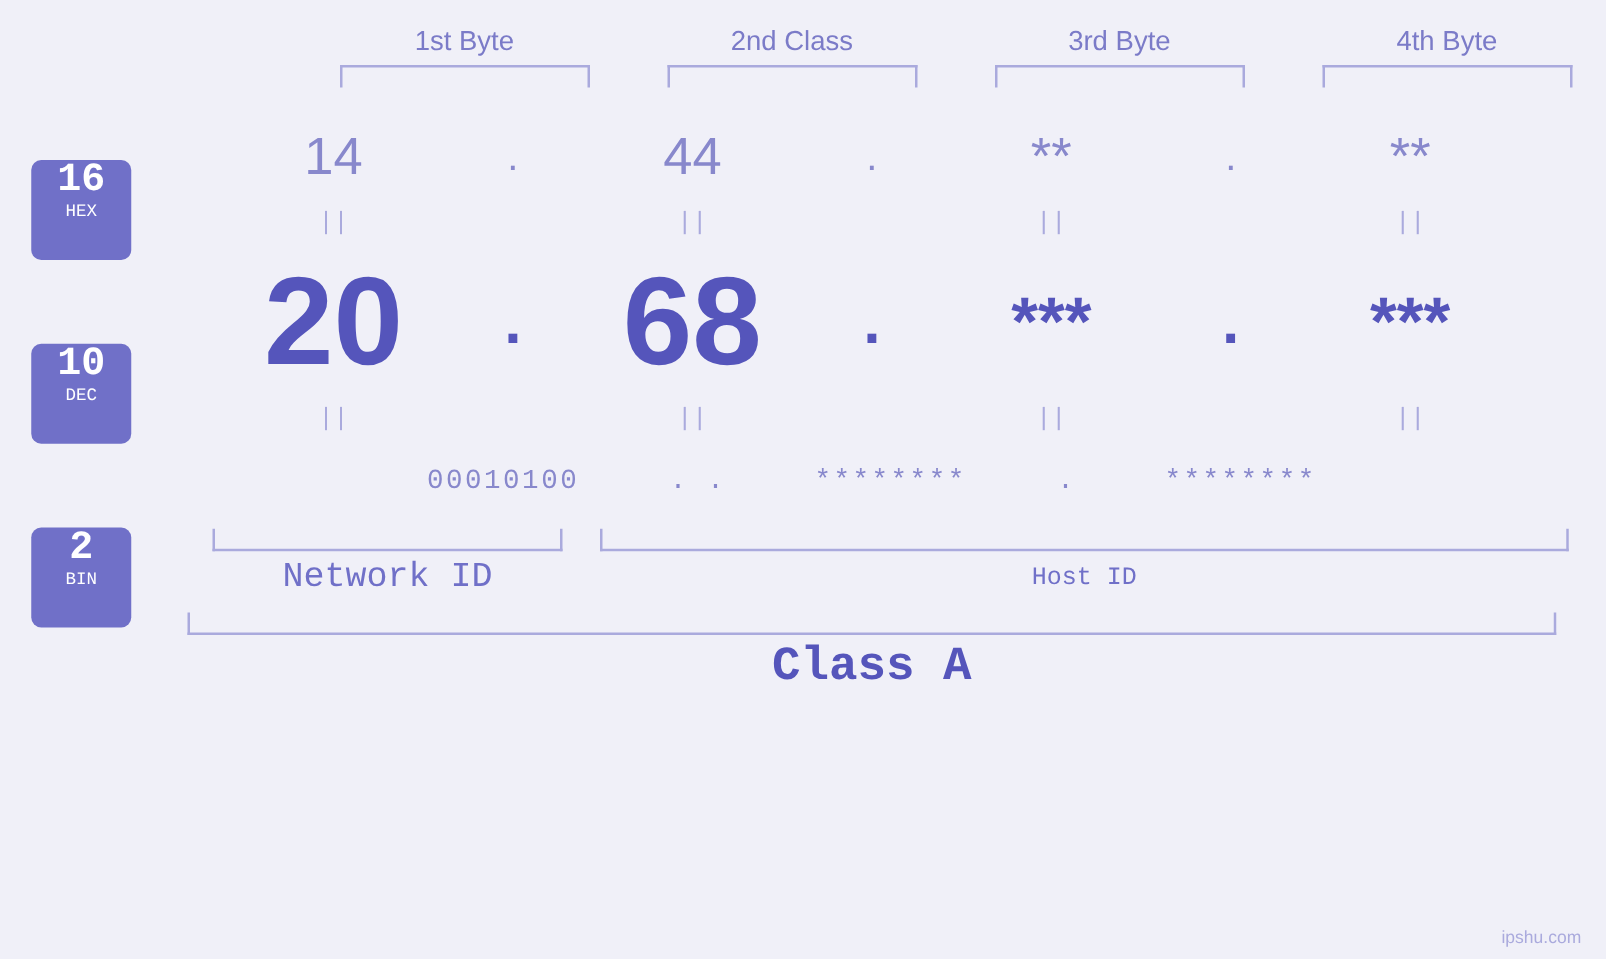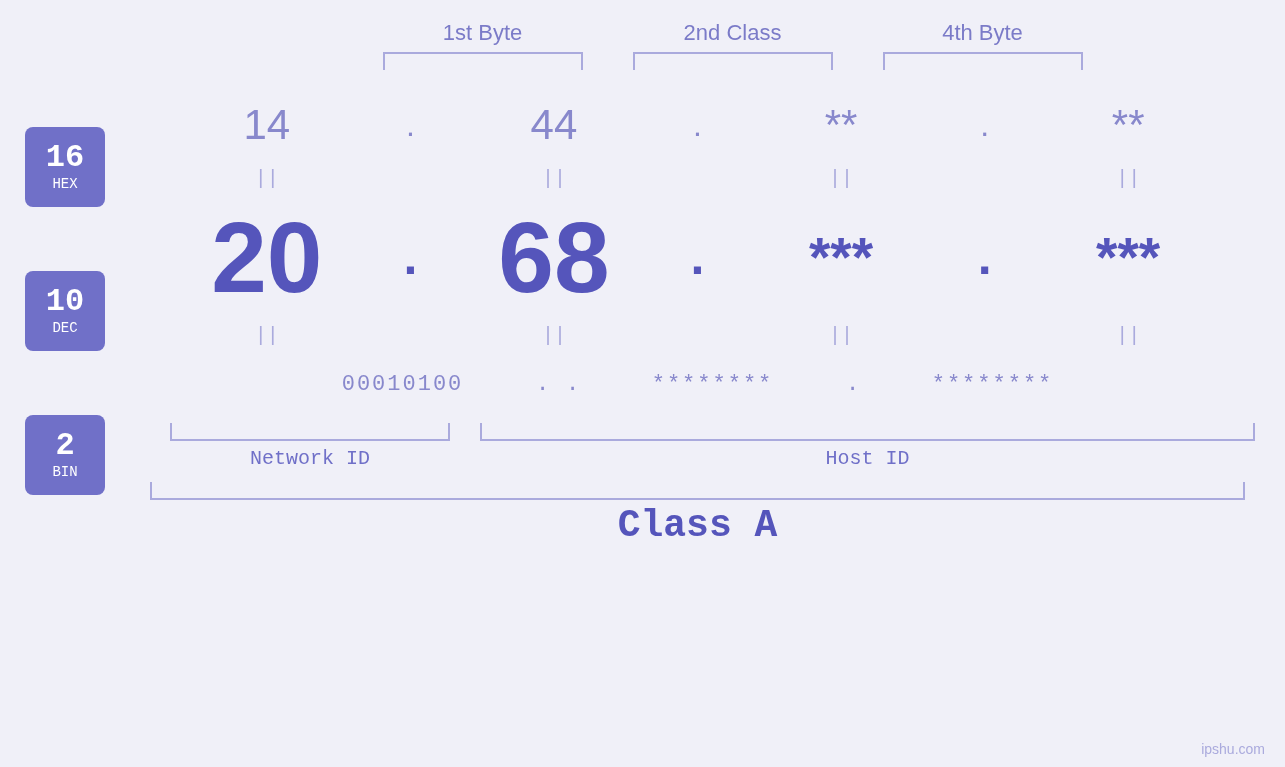--- a/index.html
+++ b/index.html
@@ -62,21 +62,21 @@
     }
 
     .base-badge {
       width: 80px;
       height: 80px;
       background-color: #7070c8;
       border-radius: 8px;
       display: flex;
       flex-direction: column;
       align-items: center;
-      justify-content: center;
+      justify-content: flex-start;
       color: white;
     }
 
     .base-number {
       font-size: 32px;
       font-weight: bold;
       line-height: 1;
     }
 
     .base-label {
@@ -144,28 +144,32 @@
       color: #aaaadd;
       font-size: 14px;
       font-family: Arial, sans-serif;
     }
   </style>
 </head>
 <body>
 
 <div class="main-container">
 
-  <div class="byte-headers" style="display:flex; width:1150px; margin-left:130px; justify-content:center; gap:0;">
+  <div class="byte-headers" style="display:flex; width:1150px; margin-left:130px; justify-content:flex-end; gap:12px;">
     <div style="width:50px;"></div>
     <div class="byte-header">
       <span>1st Byte</span>
       <div class="bracket-top"></div>
     </div>
     <div class="byte-header">
       <span>2nd Class</span>
+      <div class="bracket-top"></div>
+    </div>
+    <div class="byte-header">
+      <span>3rd Byte</span>
       <div class="bracket-top"></div>
     </div>
     <div class="byte-header">
       <span>4th Byte</span>
       <div class="bracket-top"></div>
     </div>
   </div>
 
   <div style="display:flex; width:1285px; margin-top:5px;">
 
@@ -259,21 +263,21 @@
 
       <div style="display:flex; padding: 0 10px; margin-top:4px; align-items:flex-start; position:relative;">
 
         <div style="width:280px; height:18px; border-bottom:2px solid #aaaadd; border-left:2px solid #aaaadd; border-right:2px solid #aaaadd; margin-left:30px;"></div>
         <div style="width:30px;"></div>
 
         <div style="flex:1; height:18px; border-bottom:2px solid #aaaadd; border-left:2px solid #aaaadd; border-right:2px solid #aaaadd;"></div>
       </div>
 
       <div style="display:flex; padding:0 10px; margin-top:6px; align-items:center;">
-        <div style="width:280px; text-align:center; color:#7070c8; font-size:20px; font-family:'Courier New',monospace; margin-left:30px;">
+        <div style="width:280px; text-align:center; color:#7070c8; font-size:28px; font-family:'Courier New',monospace; margin-left:30px;">
           <span>Network ID</span>
         </div>
         <div style="width:30px;"></div>
         <div style="flex:1; text-align:center; color:#7070c8; font-size:20px; font-family:'Courier New',monospace;">
           <span>Host ID</span>
         </div>
       </div>
 
       <div style="display:flex; padding:0 10px; margin-top:12px;">
         <div style="flex:1; height:18px; border-bottom:2px solid #aaaadd; border-left:2px solid #aaaadd; border-right:2px solid #aaaadd; margin-left:10px; margin-right:10px;"></div>

